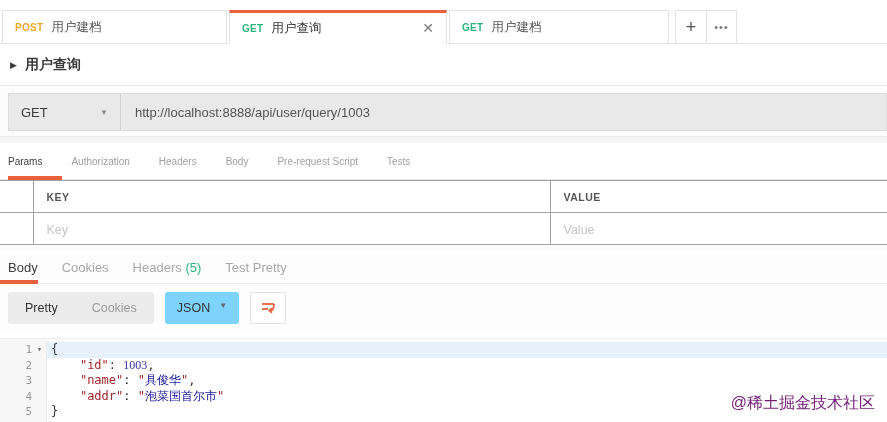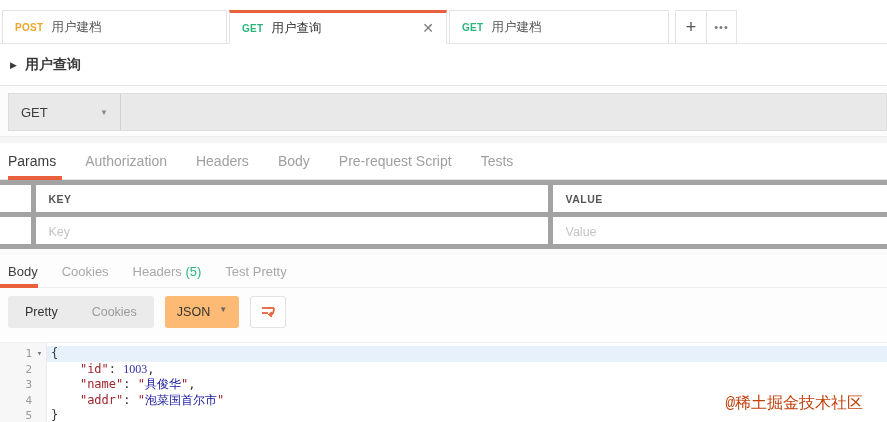--- a/index.html
+++ b/index.html
@@ -41,30 +41,30 @@
   .method-select { width:112px; display:flex; align-items:center; padding:0 12px;
     border-right:1px solid #d2d2d2; font-size:13px; color:#3d3d3d; }
   .method-select .caret { margin-left:auto; font-size:8px; color:#888; }
   .url-input { flex:1; border:none; background:transparent; font-size:13px; color:#555;
     padding:0 14px; font-family:inherit; outline:none; }
 
   .section-gap { height:7px; background:#f5f5f5; border-top:1px solid #ececec; }
 
   
   .req-tabs { height:37px; display:flex; align-items:center; position:relative;
-    border-bottom:1px solid #e6e6e6; background:#fff; font-size:14px; }
+    border-bottom:1px solid #e6e6e6; background:#fff; font-size:10px; }
   .req-tab { color:#a0a0a0; margin-left:29px; }
   .req-tab.first { margin-left:8px; }
   .req-tab.active { color:#3d3d3d; }
   .underline { position:absolute; bottom:-1px; height:4px; background:var(--accent,#e8613c); }
   .u-params { left:8px; width:54px; }
 
   
   .p-table { width:100%; border-collapse:collapse; }
-  .p-table td { border:5px solid #a3a3a3; height:32px; }
+  .p-table td { border:1px solid #a3a3a3; height:32px; }
   .p-table td.chk { width:33px; border-left:none; }
   .p-table td.keycol { width:517px; }
   .p-table td.valcol { border-right:none; }
   .col-head { font-size:10.5px; font-weight:bold; color:#555; letter-spacing:.5px;
     padding-left:13px; }
   .cell-input { width:100%; border:none; background:transparent; font-size:12.5px;
     color:#555; padding-left:13px; font-family:inherit; outline:none; }
   .cell-input::placeholder { color:#c4c4c4; }
 
   .resp-gap { height:6px; background:#fafafa; }
@@ -76,21 +76,21 @@
   .resp-tab.first { margin-left:8px; color:#3d3d3d; }
   .badge-green { color:var(--get-color,#2ab57d); }
   .u-body { left:0; width:38px; }
 
   
   .toolbar { height:48px; display:flex; align-items:center; padding-left:8px;
     background:#fdfdfd; }
   .seg-group { display:inline-flex; background:#ebebeb; border-radius:3px; overflow:hidden; }
   .seg { padding:9px 17px; font-size:12.5px; color:#9b9b9b; }
   .seg.active { color:#333; }
-  .fmt-btn { margin-left:11px; display:inline-flex; background:#fdba74;
+  .fmt-btn { margin-left:11px; display:inline-flex; background:#7dd3fc;
     border-radius:3px; padding:9px 12px; font-size:12.5px; color:#333; }
   .fmt-btn .caret { font-size:8px; color:#666; margin-left:9px; }
   .wrap-btn { margin-left:11px; width:36px; height:32px; background:#fff;
     border:1px solid #e2e2e2; border-radius:3px; display:flex; align-items:center;
     justify-content:center; }
 
   
   .code-area { height:88px; margin-top:6px; border-top:1px solid #f0f0f0;
     font-family:"DejaVu Sans Mono","Liberation Mono",monospace; font-size:12px;
     background:linear-gradient(to right,#f7f7f7 46px,#ebebeb 46px,#ebebeb 47px,#fff 47px);
@@ -99,21 +99,21 @@
   .gutter { width:47px; flex:0 0 47px; display:flex; color:#9a9a9a; font-size:11px; }
   .gutter .ln { width:32px; text-align:right; }
   .gutter .fold { width:15px; text-align:center; font-size:9px; color:#777; }
   .code-text { flex:1; padding-left:4px; color:#333; }
   .code-line.active .code-text { background:#e7f1fb; }
   .t-key { color:var(--key-color,#a1262d); }
   .t-num { color:var(--num-color,#2e2ea6);font-family:Liberation Serif, serif; }
   .t-str { color:var(--str-color,#16169c); }
   .t-q   { color:var(--key-color,#a1262d); }
 
-  .watermark { position:absolute; right:24px; bottom:8px; font-size:16px; color:#c2410c;font-family:Liberation Mono, monospace; }
+  .watermark { position:absolute; right:12px; bottom:8px; font-size:16px; color:#701a75; }
 </style>
 </head>
 <body>
 
 <div class="tabbar">
   <div class="tab t1">
     <span class="method-badge m-post">POST</span>
     <span class="tab-title">用户建档</span>
   </div>
   <div class="tab active">
@@ -139,20 +139,21 @@
   <span class="collapse-caret">▶</span>
   <span class="req-name">用户查询</span>
 </div>
 
 <div class="url-row">
   <div class="url-bar">
     <div class="method-select">
       <span>GET</span>
       <span class="caret">▼</span>
     </div>
+    <input class="url-input" value="http://localhost:8888/api/user/query/1003" style="">
   </div>
 </div>
 
 <div class="section-gap"></div>
 
 <div class="req-tabs">
   <span class="req-tab first active">Params</span>
   <span class="req-tab">Authorization</span>
   <span class="req-tab">Headers</span>
   <span class="req-tab">Body</span>

